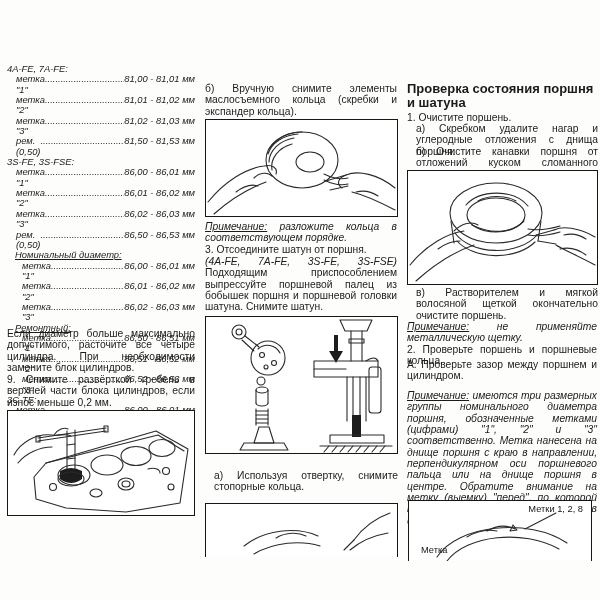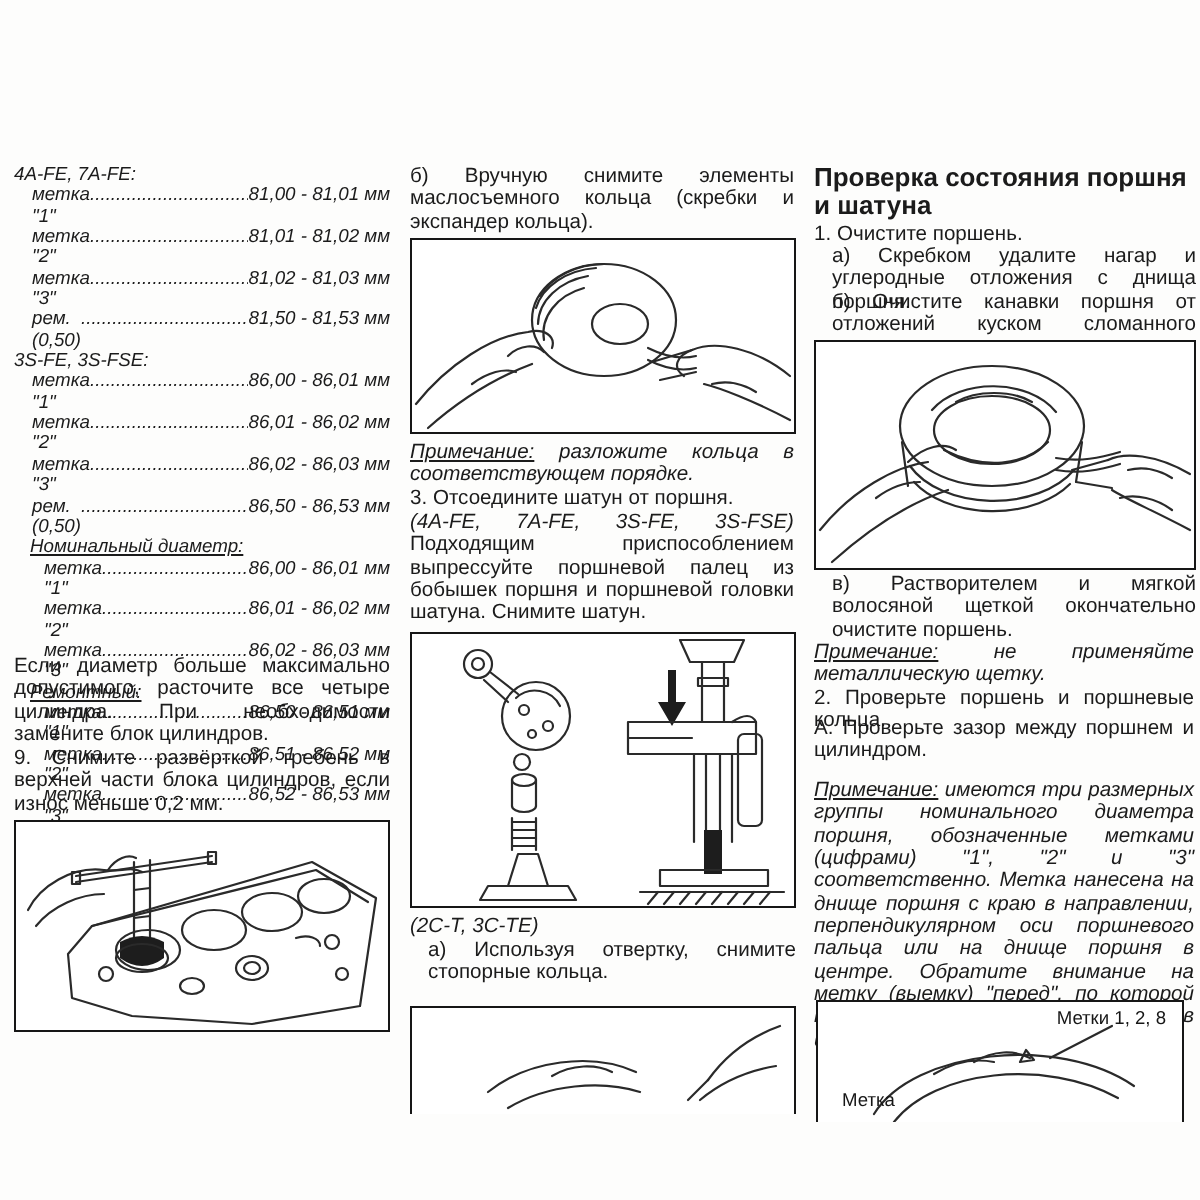--- a/index.html
+++ b/index.html
@@ -28,21 +28,21 @@
   .fig path,.fig ellipse,.fig circle,.fig line,.fig rect{
      fill:none;stroke:#2a2a2a;stroke-width:1.1;stroke-linecap:round;stroke-linejoin:round;}
   .fig .fill{fill:#1d1d1d;stroke:none;}
   .figlabel{position:absolute;font-size:9.3px;line-height:10px;color:#161616;}
 </style>
 </head>
 <body>
 
 <div class="page">
 
-  <div class="abs specs" style="left:7px;top:82px;width:188px;">
+  <div class="abs specs" style="left:7px;top:64px;width:188px;">
     <div>4A-FE, 7A-FE:</div>
     <div class="srow ind1">
         <span>метка "1"</span>
         <span class="sdots"></span>
         <span class="sval">81,00 - 81,01 мм</span>
       </div>
     <div class="srow ind1">
         <span>метка "2"</span>
         <span class="sdots"></span>
         <span class="sval">81,01 - 81,02 мм</span>
@@ -248,21 +248,20 @@
       <line x1="147" y1="60" x2="147" y2="100"></line>
       <line x1="154" y1="60" x2="154" y2="100"></line>
       <rect x="163" y="50" width="12" height="46" rx="3"></rect>
       <rect class="fill" x="146" y="98" width="9" height="22"></rect>
       <path d="M124 118 L178 118 L178 126 L124 126 Z"></path>
       <line x1="114" y1="129" x2="186" y2="129"></line>
       <path d="M118 135 L123 129 M126 135 L131 129 M134 135 L139 129 M142 135 L147 129 M150 135 L155 129 M158 135 L163 129 M166 135 L171 129 M174 135 L179 129"></path>
     </svg>
   </div>
 
-  <div class="abs para it" style="left:205px;top:458px;width:192px;">(2C-T, 3C-TE)</div>
   <div class="abs para sub" style="left:205px;top:470px;width:184px;">а) Используя отвертку, снимите стопорные кольца.</div>
 
   <div class="abs fig cut" style="left:205px;top:503px;width:191px;height:53px;">
     <svg viewBox="0 0 191 53">
       <path d="M38 42 C58 26 90 22 112 32"></path>
       <path d="M48 50 C68 38 95 36 114 42"></path>
       <path d="M70 34 C80 28 92 28 100 32"></path>
       <path d="M148 36 C158 22 170 14 184 9"></path>
       <path d="M144 46 C156 36 170 31 182 29"></path>
       <path d="M148 36 L138 46"></path>

